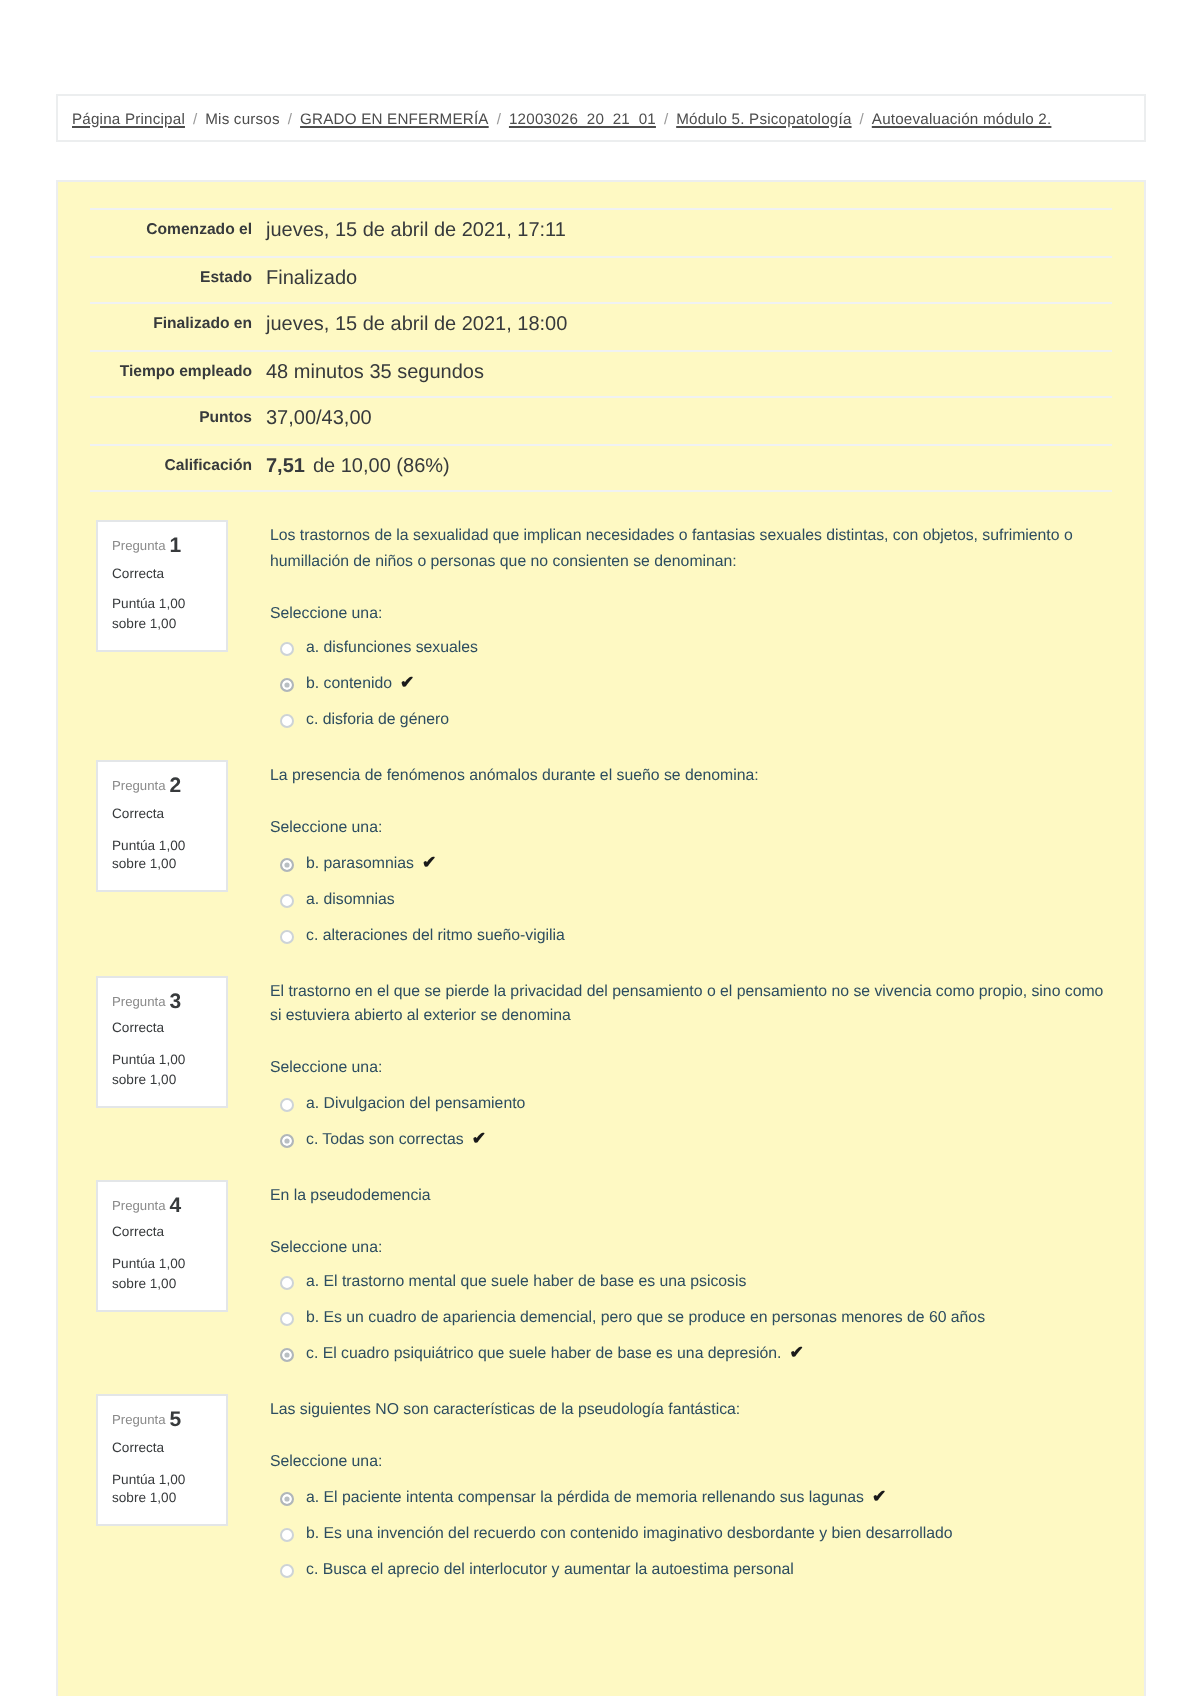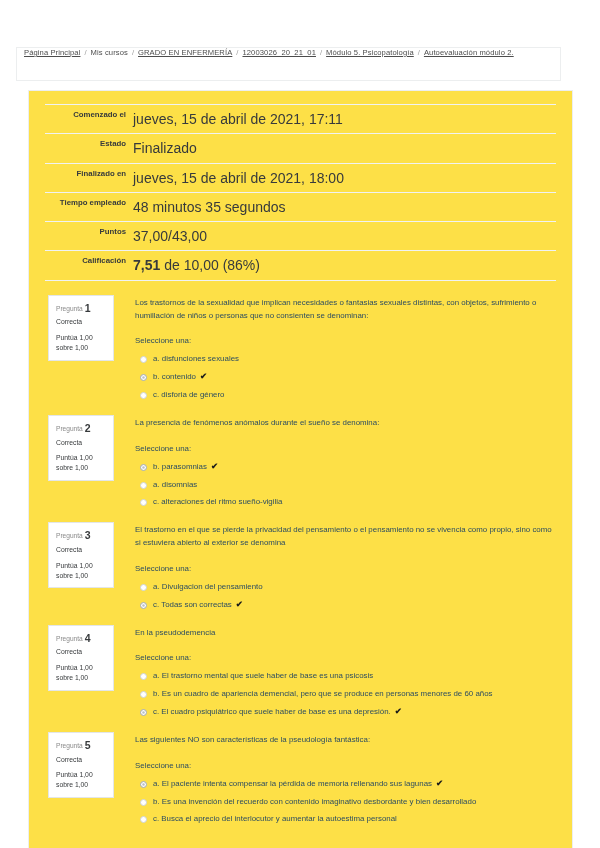--- a/index.html
+++ b/index.html
@@ -17,28 +17,28 @@
     position: relative;
     width: 600px;
     height: 848px;
     background: #ffffff;
     overflow: hidden;
   }
 
   
   .breadcrumb-bar {
     position: absolute;
-    left: 16px;
+    left: 28px;
     top: 47px;
     width: 545px;
-    height: 34px;
+    height: 24px;
     border: 1px solid #eceeef;
     background: #ffffff;
     display: flex;
-    align-items: flex-start;
+    align-items: center;
     padding: 0 0 0 7px;
   }
   .crumb {
     font-size: 7.6px;
     color: #4d4d4d;
     white-space: nowrap;
     letter-spacing: .1px;
   }
   .crumb.link {
     text-decoration: underline;
@@ -54,21 +54,21 @@
   
   .content-card {
     position: absolute;
     left: 28px;
     top: 90px;
     width: 545px;
     height: 758px;
     border-left: 1px solid #eceeef;
     border-right: 1px solid #eceeef;
     border-top: 1px solid #eceeef;
-    background: #fde047;
+    background: #fef9c3;
     padding: 9px 16px 0 16px;
   }
 
   
   .summary-table {
     width: 100%;
     border-collapse: collapse;
     margin-top: 4px;
   }
   .summary-table tr { border-bottom: 1px solid #f0f2f3; }
@@ -78,21 +78,21 @@
     font-size: 7.8px;
     font-weight: bold;
     color: #373a3c;
     padding: 4px 7px 4px 0;
     width: 88px;
     vertical-align: top;
     line-height: 1.45;
   }
   .summary-table td {
     text-align: left;
-    font-size: 14px;
+    font-size: 10px;
     font-weight: normal;
     color: #373a3c;
     padding: 4px 0 4px 0;
     vertical-align: top;
     line-height: 1.45;
     margin-top: 36px;
   }
   .summary-table td .bold { font-weight: bold; }
 
   

